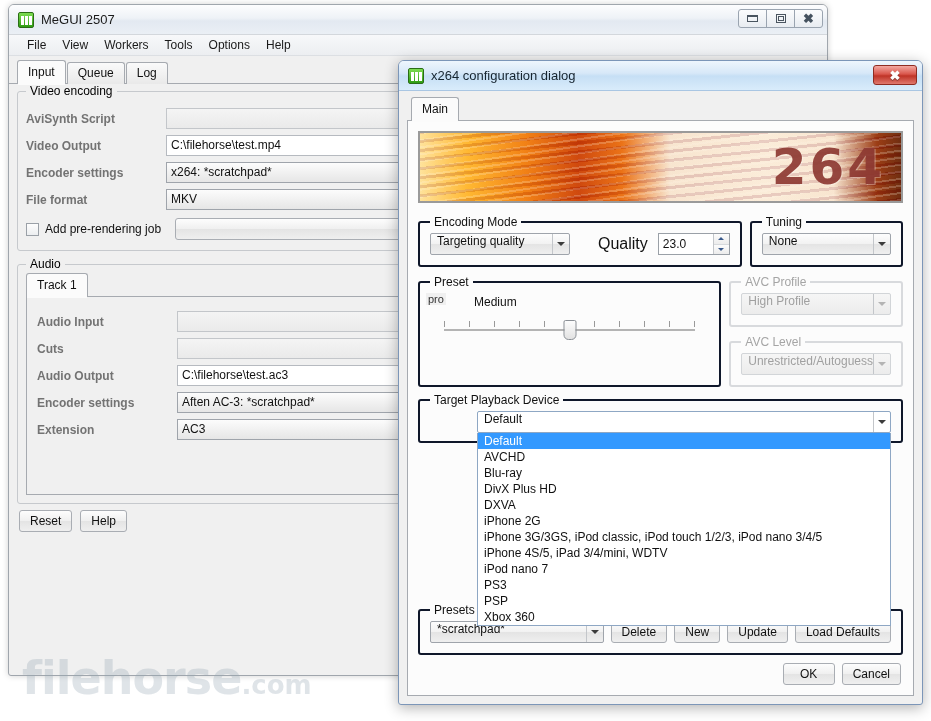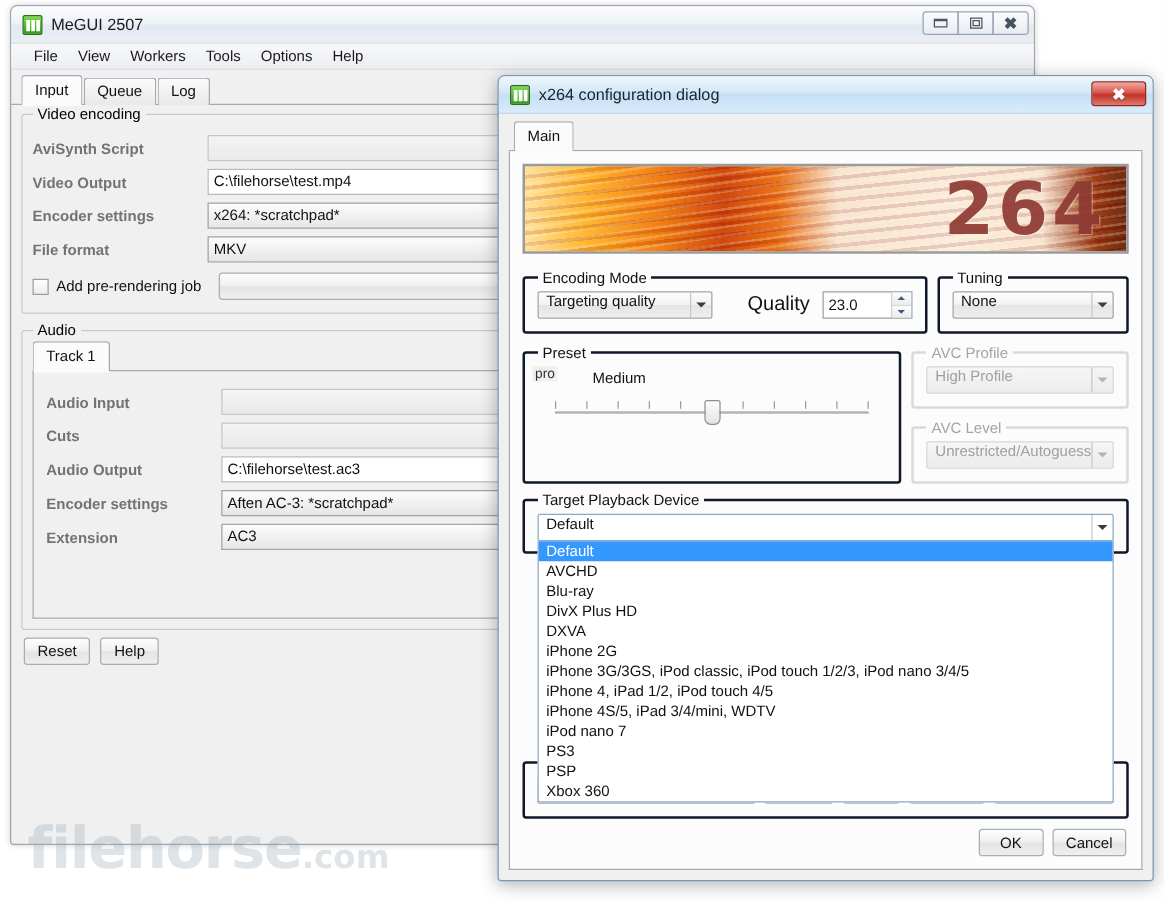--- a/index.html
+++ b/index.html
@@ -150,21 +150,21 @@
         #c93a08 33%, #e86a12 42%, #f7ece4 52%,
         #fbf4ef 72%, #f7ece4 86%, #8e2d10 95%, #5c1b0a 100%);
     margin-bottom: 12px;
   }
   .banner::before{
     content:""; position:absolute; inset:0;
     background: repeating-linear-gradient(-6deg, rgba(160,40,0,0.20) 0px, rgba(160,40,0,0.20) 3px, rgba(255,180,60,0.12) 3px, rgba(255,180,60,0.12) 9px);
   }
   .banner-text {
     position:absolute; right:16px; top:50%; transform:translateY(-50%);
-    font-family:"DejaVu Sans", sans-serif; font-size:58px; font-weight:700;
+    font-family:"DejaVu Sans", sans-serif; font-size:50px; font-weight:700;
     color:#8e3a33; letter-spacing:3px; opacity:0.92;
     text-shadow: 1px 1px 0 rgba(255,255,255,0.35);
   }
 
   .dlg-row { display:flex; gap:8px; }
   fieldset.dgrp {
     border:2px solid #0f172a; border-radius:3px; padding: 4px 10px 10px; margin:0 0 8px;
   }
   fieldset.dgrp > legend { font-size:12px; padding:0 4px; }
   fieldset.dgrp.dis > legend { color:#a5a5a5; }
@@ -442,36 +442,35 @@
                 </span>
             </div>
           </fieldset>
         </div>
       </div>
 
       <div class="hidden-label">pro</div>
 
       <fieldset class="dgrp" style="margin-top:-2px;padding-bottom:8px;">
         <legend>Target Playback Device</legend>
-        <div style="position:relative;">
+        <div style="position:relative;margin-left:47px;">
           <div class="combo sunken">
             <span>Default</span>
             <span class="caret">
                 <i class="caret-tri"></i>
               </span>
           </div>
           <div class="dropdown-list">
             <div class="dd-item sel">Default</div>
             <div class="dd-item">AVCHD</div>
             <div class="dd-item">Blu-ray</div>
             <div class="dd-item">DivX Plus HD</div>
             <div class="dd-item">DXVA</div>
             <div class="dd-item">iPhone 2G</div>
             <div class="dd-item">iPhone 3G/3GS, iPod classic, iPod touch 1/2/3, iPod nano 3/4/5</div>
-            <div class="dd-item">iPhone 4, iPad 1/2, iPod touch 4/5</div>
             <div class="dd-item">iPhone 4S/5, iPad 3/4/mini, WDTV</div>
             <div class="dd-item">iPod nano 7</div>
             <div class="dd-item">PS3</div>
             <div class="dd-item">PSP</div>
             <div class="dd-item">Xbox 360</div>
           </div>
         </div>
       </fieldset>
 
       <div style="position:absolute; left:10px; right:10px; bottom:10px;">

